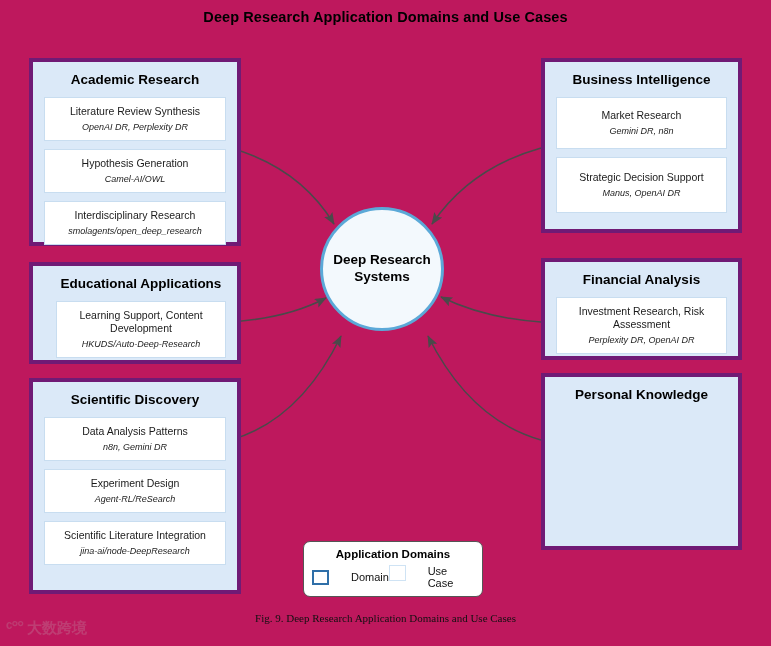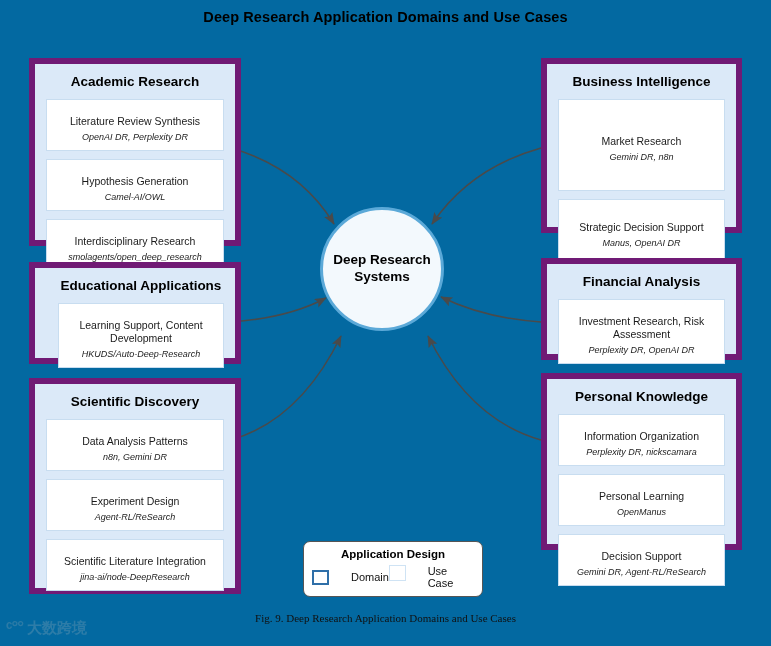--- a/index.html
+++ b/index.html
@@ -9,21 +9,21 @@
   }
   body {
     font-family: "Liberation Sans", sans-serif;
     color: #000000;
   }
   #figure {
     position: relative;
     width: 771px;
     height: 646px;
     overflow: hidden;
-    background: #0369a1;
+    background: #be185d;
   }
 
   #fig-title {
     position: absolute;
     top: 9px;
     left: 0;
     width: 771px;
     text-align: center;
     font-size: 14.5px;
     font-weight: bold;
@@ -38,21 +38,21 @@
     top: 0;
     width: 771px;
     height: 646px;
   }
 
   
   .domain-box {
     position: absolute;
     box-sizing: border-box;
     background: #dbe9f8;
-    border: 6px solid #701a75;
+    border: 4px solid #701a75;
     padding: 0;
   }
   .domain-title {
     text-align: center;
     font-size: 13.5px;
     font-weight: bold;
     color: #000;
     margin-top: 11px;
     margin-bottom: 9px;
     line-height: 1.1;
@@ -66,21 +66,20 @@
     border: 1px solid #c8ddf0;
     margin-bottom: 8px;
     padding: 7px 4px 7px 4px;
     text-align: center;
   }
   .usecase:last-child { margin-bottom: 0; }
   .uc-name {
     font-size: 10.5px;
     color: #1a1a1a;
     line-height: 1.25;
-    margin-top: 8px;
   }
   .uc-tools {
     font-size: 9px;
     font-style: italic;
     color: #222;
     margin-top: 4px;
     line-height: 1.2;
   }
 
   
@@ -247,21 +246,21 @@
       <div class="usecase">
         <div class="uc-name">Scientific Literature Integration</div>
         <div class="uc-tools">jina-ai/node-DeepResearch</div>
       </div>
     </div>
   </div>
 
   <div class="domain-box" style="left:541px; top:58px; width:201px; height:175px;">
     <div class="domain-title">Business Intelligence</div>
     <div class="usecase-list">
-      <div class="usecase" style="padding:27px 4px;">
+      <div class="usecase" style="padding:11px 4px;">
         <div class="uc-name">Market Research</div>
         <div class="uc-tools">Gemini DR, n8n</div>
       </div>
       <div class="usecase" style="padding:13px 4px;">
         <div class="uc-name">Strategic Decision Support</div>
         <div class="uc-tools">Manus, OpenAI DR</div>
       </div>
     </div>
   </div>
 
@@ -270,43 +269,29 @@
     <div class="usecase-list">
       <div class="usecase">
         <div class="uc-name">Investment Research, Risk Assessment</div>
         <div class="uc-tools">Perplexity DR, OpenAI DR</div>
       </div>
     </div>
   </div>
 
   <div class="domain-box" style="left:541px; top:373px; width:201px; height:177px;">
     <div class="domain-title">Personal Knowledge</div>
-    <div class="usecase-list">
-      <div class="usecase">
-        <div class="uc-name">Information Organization</div>
-        <div class="uc-tools">Perplexity DR, nickscamara</div>
-      </div>
-      <div class="usecase">
-        <div class="uc-name">Personal Learning</div>
-        <div class="uc-tools">OpenManus</div>
-      </div>
-      <div class="usecase">
-        <div class="uc-name">Decision Support</div>
-        <div class="uc-tools">Gemini DR, Agent-RL/ReSearch</div>
-      </div>
-    </div>
   </div>
 
   <div id="hub">
     <div id="hub-label">Deep Research
 Systems</div>
   </div>
 
   <div id="legend">
-    <div id="legend-title">Application Design</div>
+    <div id="legend-title">Application Domains</div>
     <div id="legend-items">
       <div class="legend-item">
         <span class="swatch domain"></span>
         <span class="legend-label">Domain</span>
       </div>
       <div class="legend-item">
         <span class="swatch usecase"></span>
         <span class="legend-label">Use Case</span>
       </div>
     </div>

